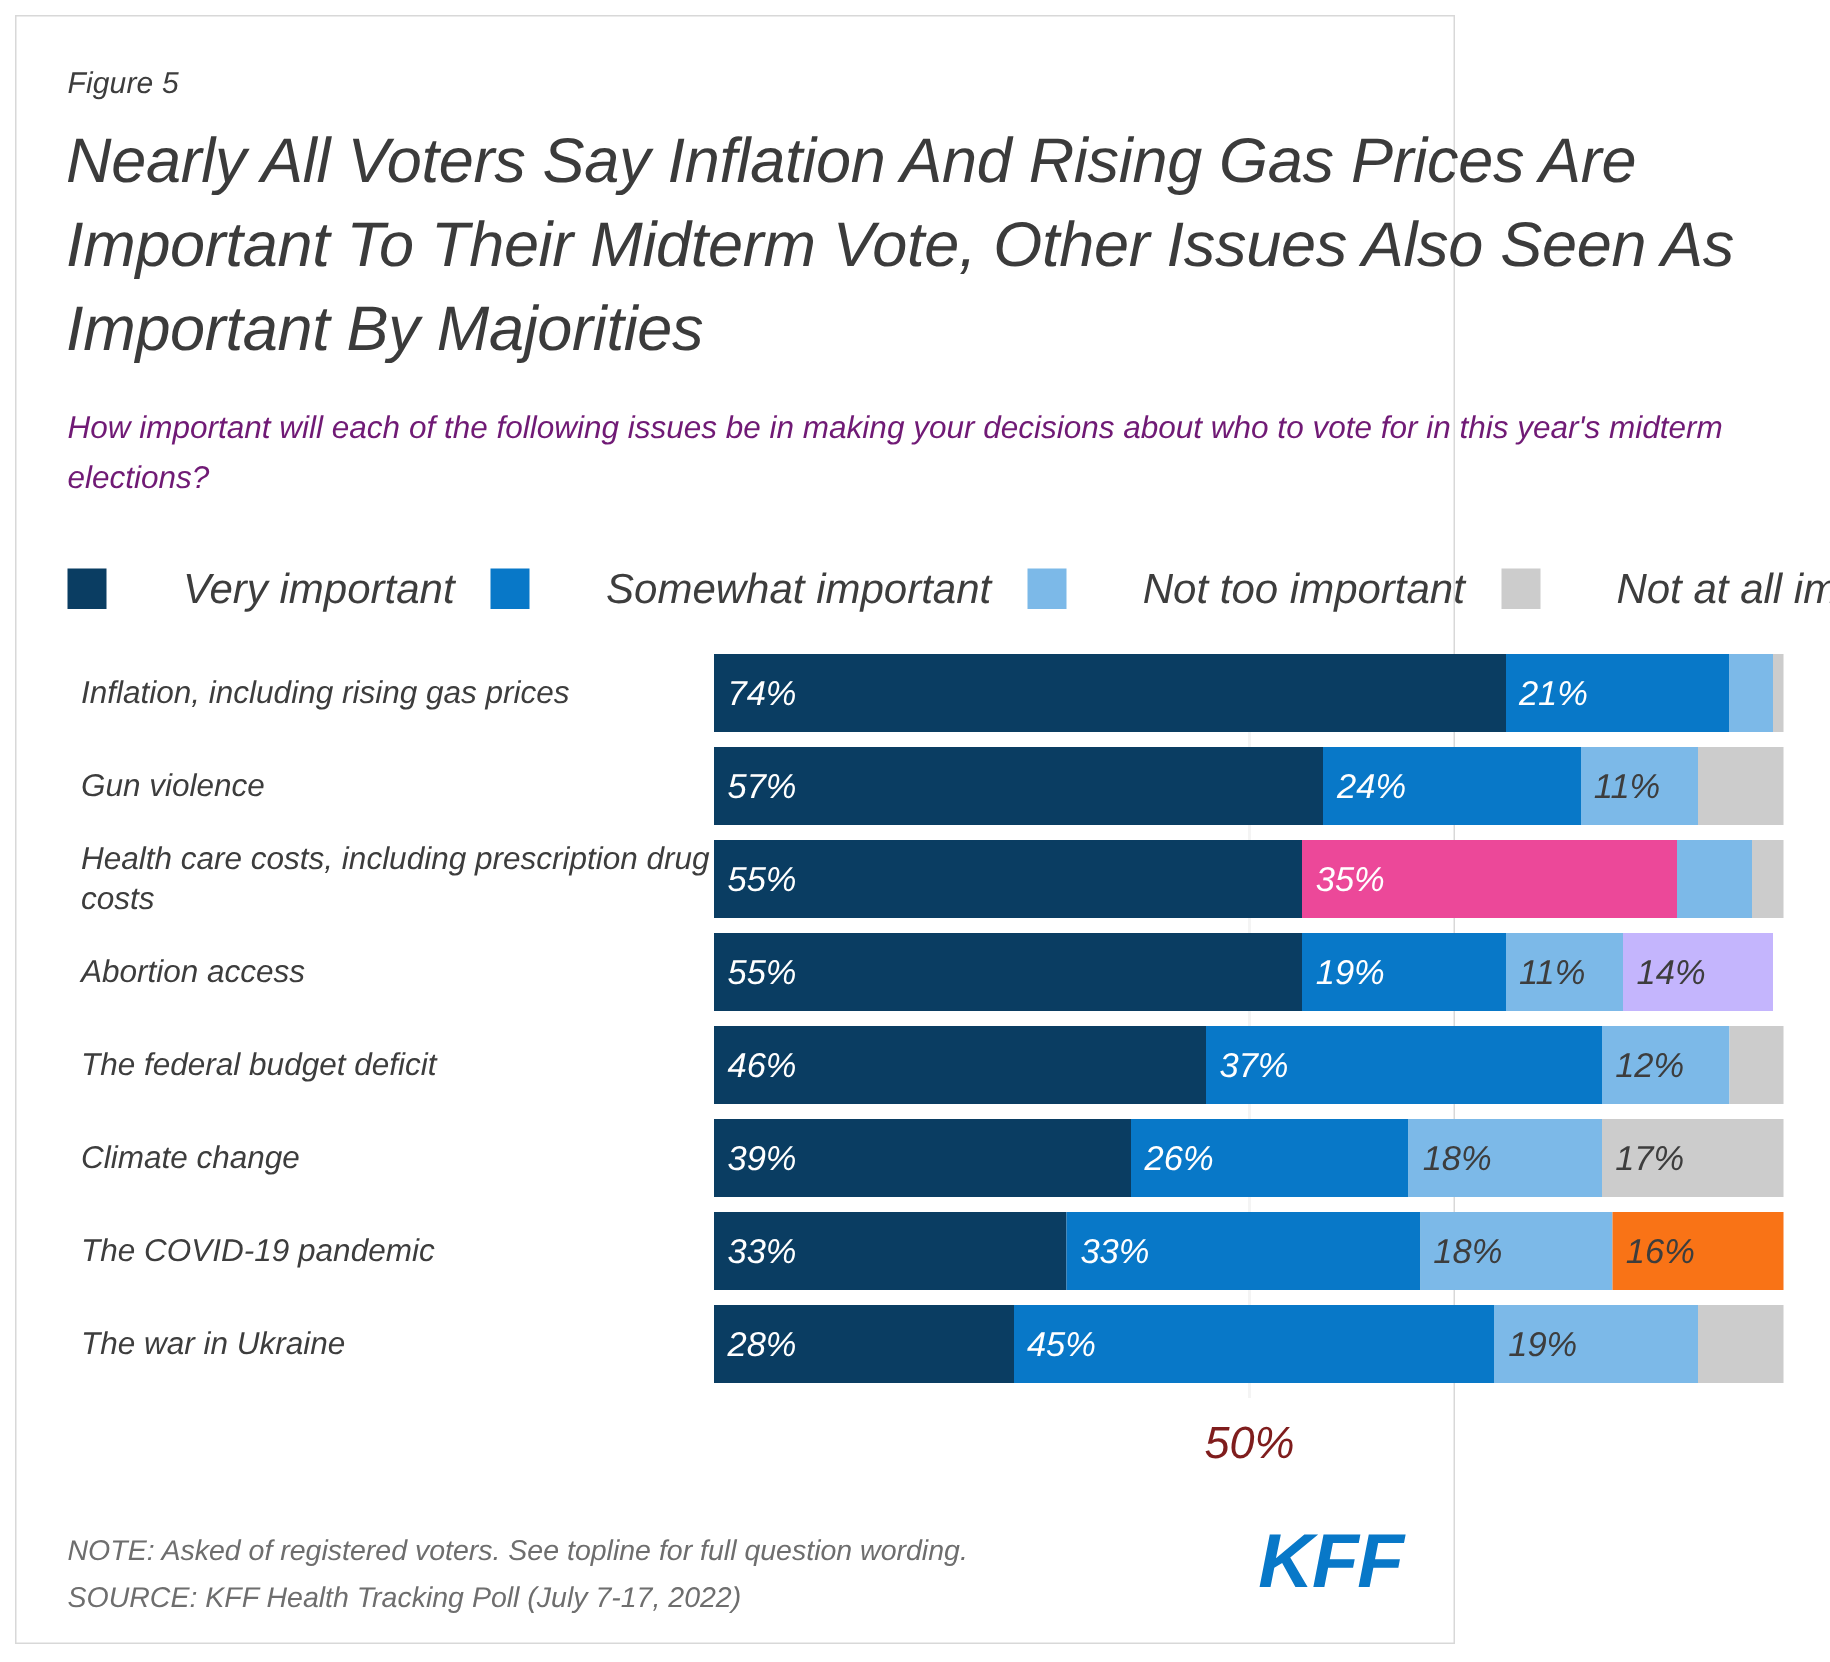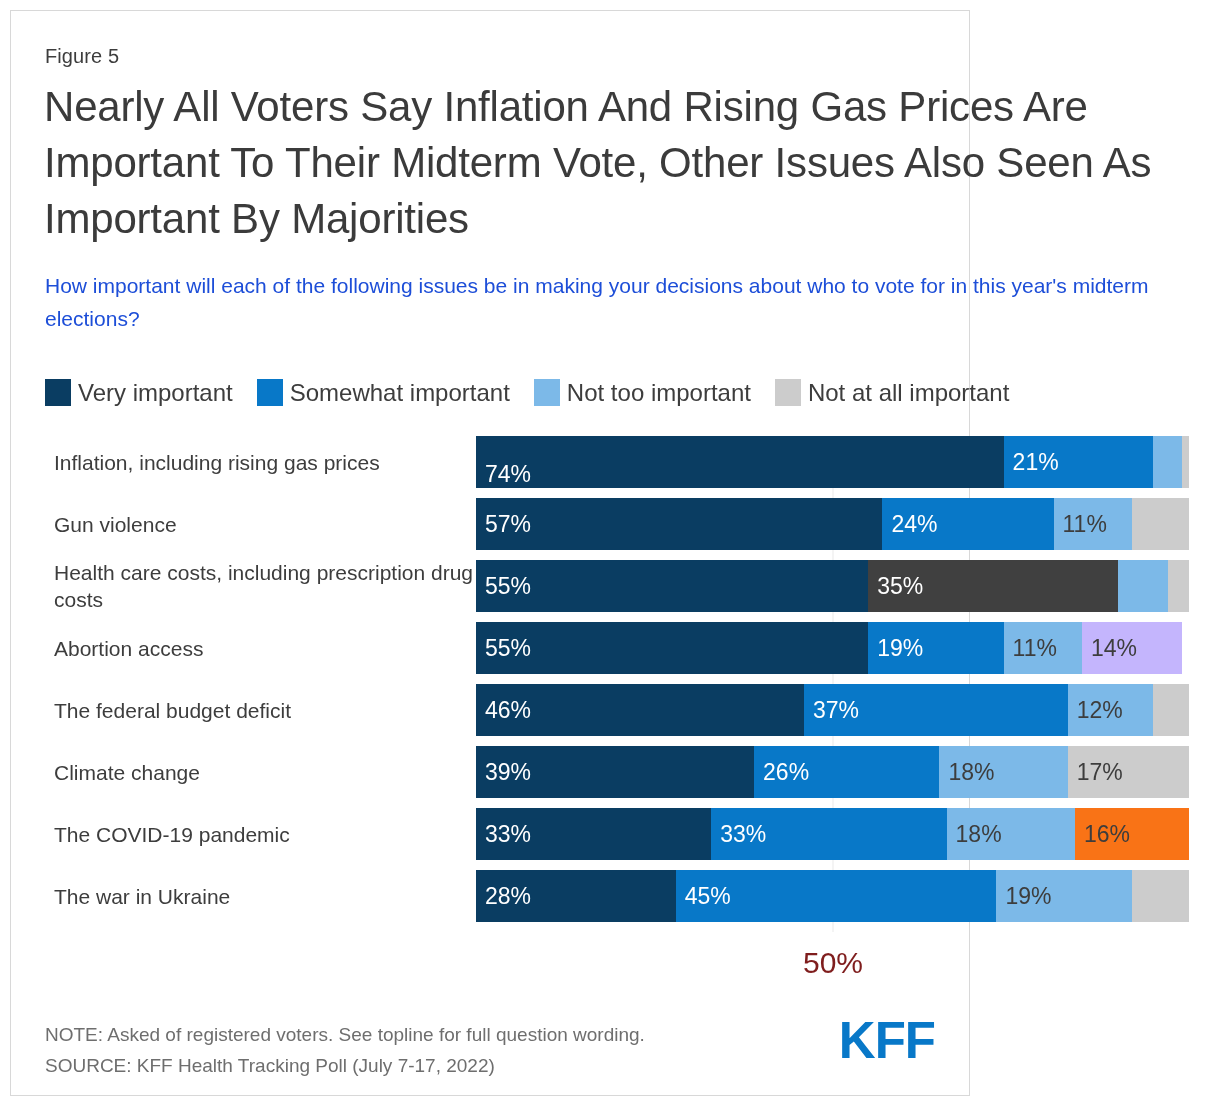--- a/index.html
+++ b/index.html
@@ -9,42 +9,43 @@
     font-family:"Liberation Sans", sans-serif;
     color:#404040;
     overflow:hidden;
   }
   .frame{
     position:absolute;left:10px;top:10px;
     width:960px;height:1086px;
     border:1px solid #d8d8d8;
     box-sizing:border-box;
     background:#fff;
+    font-style:italic;
   }
   .figno{
     position:absolute;left:34px;top:34px;
     font-size:20px;color:#3d3d3d;letter-spacing:0.1px;
   }
   .title{
     position:absolute;left:33px;top:68px;width:1140px;
     font-size:42px;line-height:56px;color:#3b3b3b;
     font-weight:400;letter-spacing:-0.2px;
   }
   .subtitle{
     position:absolute;left:34px;top:258px;width:1130px;
-    font-size:21px;line-height:33px;color:#1d4ed8;font-weight:400;
+    font-size:21px;line-height:33px;color:#701a75;font-weight:400;
   }
   
   .legend{
     position:absolute;left:34px;top:368px;
     display:flex;align-items:center;
   }
   .legend-item{display:flex;align-items:center;margin-right:24px;}
   .swatch{width:26px;height:27px;display:inline-block;margin-right:7px;}
-  .legend-label{font-size:24px;color:#3d3d3d;white-space:nowrap;line-height:27px;}
+  .legend-label{font-size:28px;color:#3d3d3d;white-space:nowrap;line-height:27px;margin-left:44px;}
 
   
   .chart{
     position:absolute;left:0px;top:425px;
     width:1198px;height:510px;
   }
   .rows{position:absolute;left:0;top:0;width:100%;}
   .row{
     position:relative;
     height:52px;
@@ -134,21 +135,21 @@
         <span class="legend-label">Not at all important</span>
       </div>
     </div>
 
   <div class="chart">
     <div class="gridline"></div>
     <div class="rows" id="rows">
         <div class="row">
           <div class="cat">Inflation, including rising gas prices</div>
           <div class="bar">
-            <div class="seg s0" style="width: 74%; background: rgb(10, 61, 98); align-items: flex-end;">
+            <div class="seg s0" style="width: 74%; background: rgb(10, 61, 98);">
               <span>74%</span>
             </div>
             <div class="seg s1" style="width: 21%; background: rgb(8, 120, 200);">
               <span>21%</span>
             </div>
             <div class="seg s2" style="width: 4%; background: rgb(124, 185, 232);"></div>
             <div class="seg s3" style="width: 1%; background: rgb(204, 204, 204);"></div>
           </div>
         </div>
         <div class="row">
@@ -165,21 +166,21 @@
             </div>
             <div class="seg s3" style="width: 8%; background: rgb(204, 204, 204);"></div>
           </div>
         </div>
         <div class="row" style="height: 52px;">
           <div class="cat">Health care costs, including prescription drug costs</div>
           <div class="bar">
             <div class="seg s0" style="width: 55%; background: rgb(10, 61, 98);">
               <span>55%</span>
             </div>
-            <div class="seg s1" style="width: 35%; background: #404040;">
+            <div class="seg s1" style="width: 35%; background: #ec4899;">
               <span>35%</span>
             </div>
             <div class="seg s2" style="width: 7%; background: rgb(124, 185, 232);"></div>
             <div class="seg s3" style="width: 3%; background: rgb(204, 204, 204);"></div>
           </div>
         </div>
         <div class="row">
           <div class="cat">Abortion access</div>
           <div class="bar">
             <div class="seg s0" style="width: 55%; background: rgb(10, 61, 98);">

